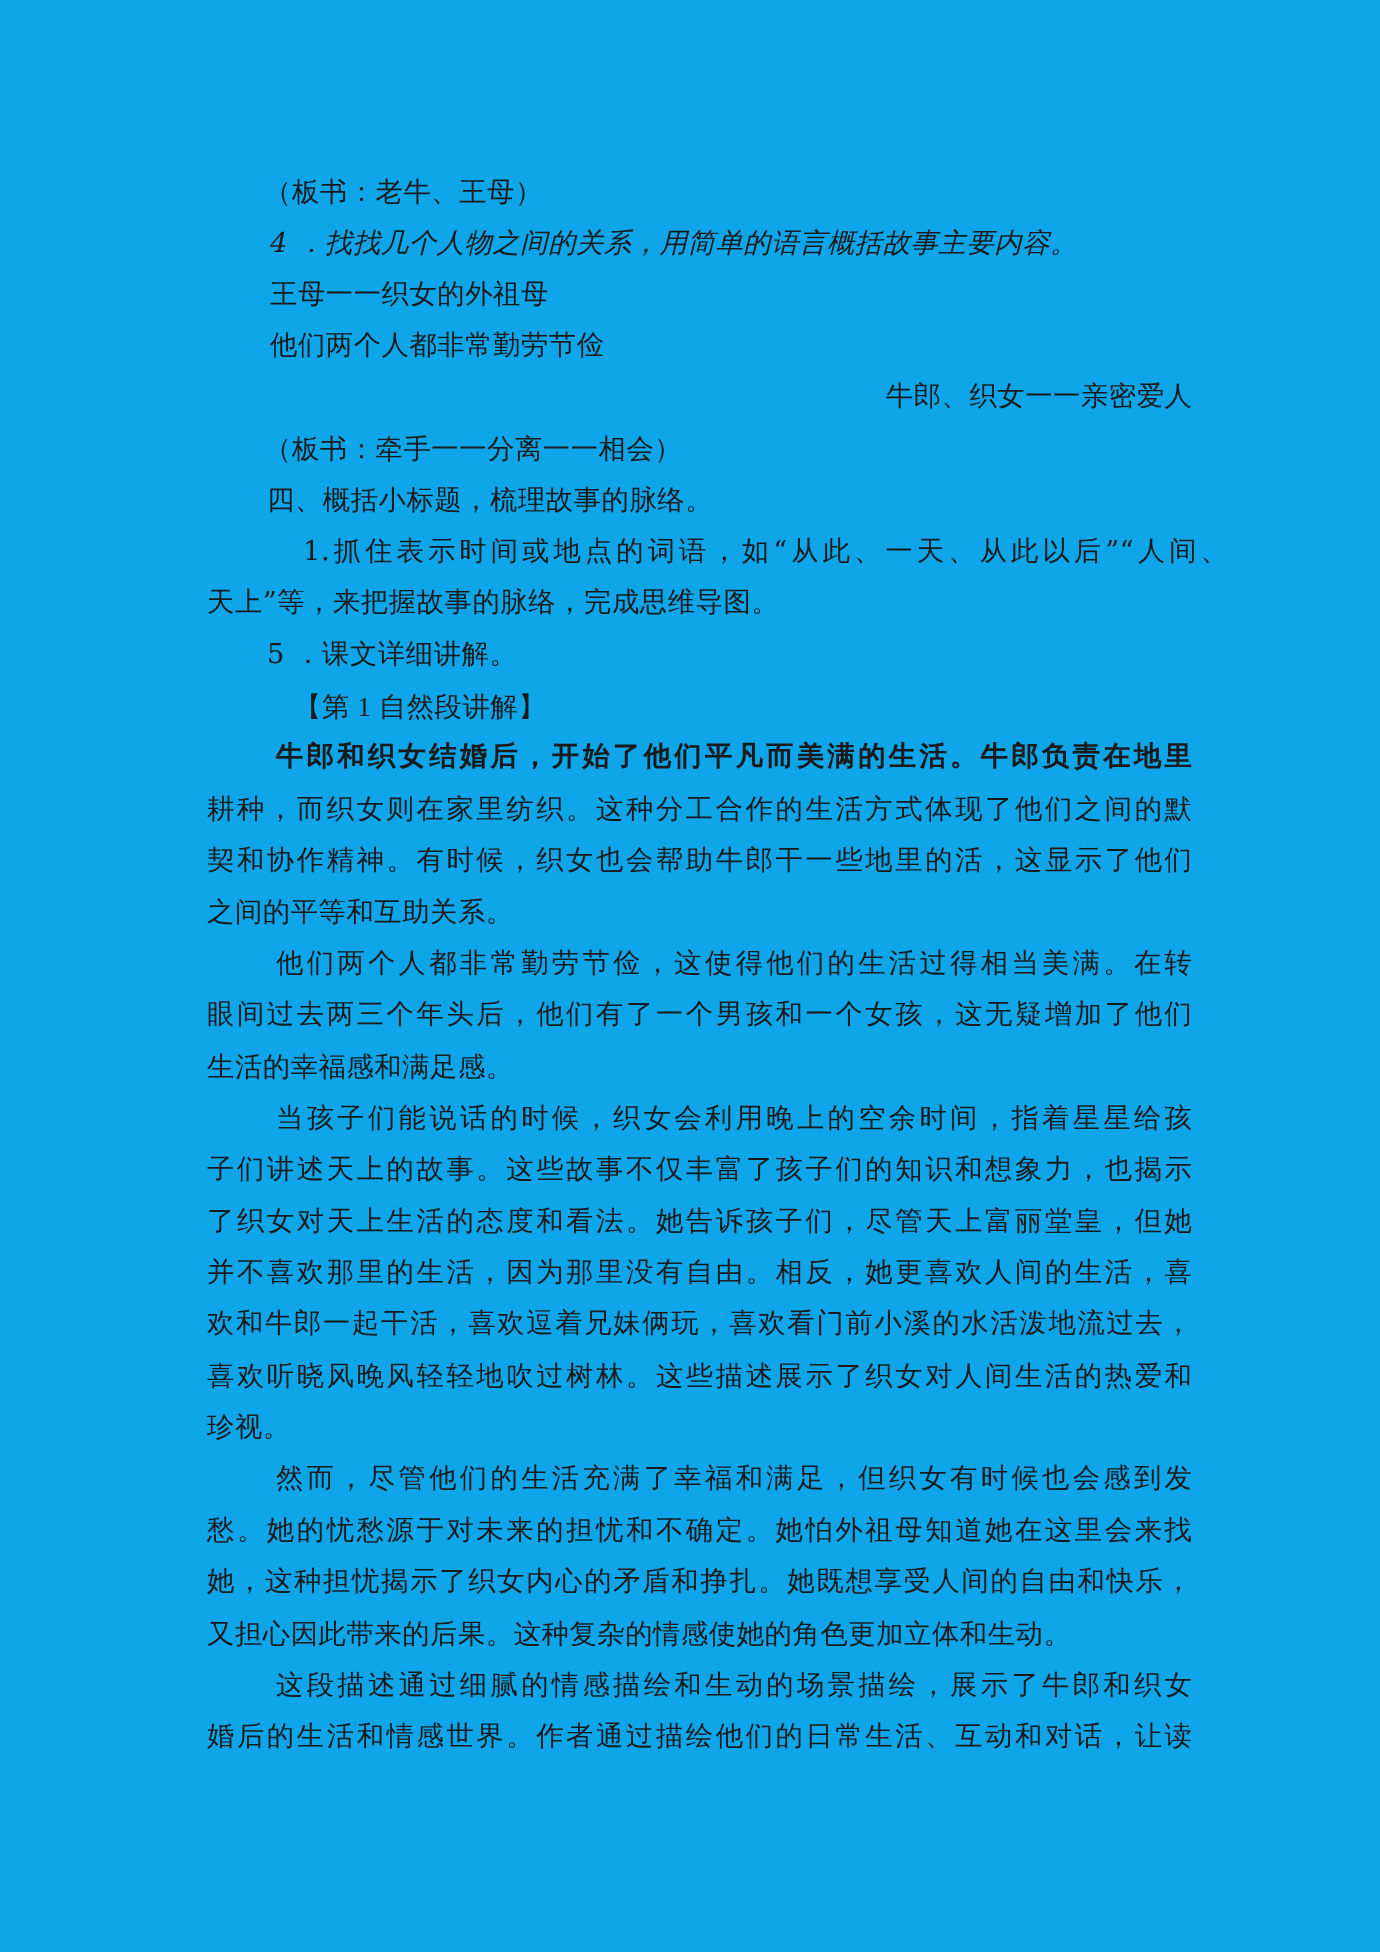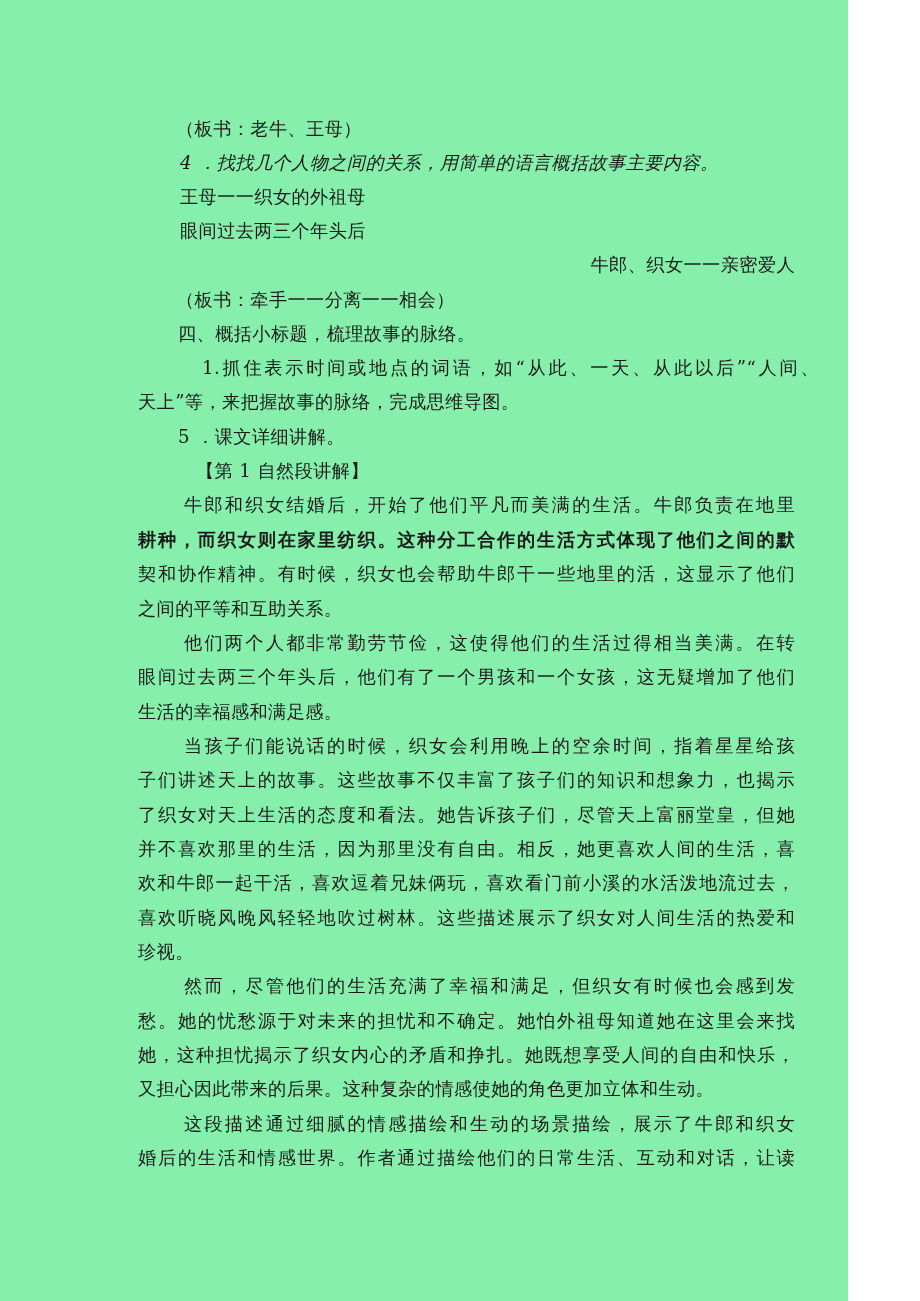--- a/index.html
+++ b/index.html
@@ -12,23 +12,23 @@
       height: 1301px;
       position: relative;
       overflow: hidden;
       font-family: "DejaVu Serif", "Liberation Serif", serif;
       color: #1a1a1a;
     }
     .page {
       position: absolute;
       left: 0;
       top: 0;
-      width: 848px;
+      width: 920px;
       height: 1301px;
-      background: #86efac;
+      background: #0ea5e9;
     }
     .line {
       position: absolute;
       left: 138px;
       width: 660px;
       height: 34px;
       font-size: 18.2px;
       line-height: 34px;
       white-space: nowrap;
       letter-spacing: 0.4px;
@@ -38,30 +38,30 @@
       text-align-last: justify;
     }
   </style>
 </head>
 <body>
 
 <div class="page">
   <div class="line" style="top: 112px; left: 176px; width: 619px;">（板书：老牛、王母）</div>
   <div class="line" style="top: 146px; left: 180px; width: 615px; font-style: italic;">4 ．找找几个人物之间的关系，用简单的语言概括故事主要内容。</div>
   <div class="line" style="top: 180px; left: 180px; width: 615px;">王母一一织女的外祖母</div>
-  <div class="line" style="top: 214px; left: 180px; width: 615px;">眼间过去两三个年头后</div>
+  <div class="line" style="top: 214px; left: 180px; width: 615px;">他们两个人都非常勤劳节俭</div>
   <div class="line" style="top: 248px; left: 180px; width: 615px; text-align: right;">牛郎、织女一一亲密爱人</div>
   <div class="line" style="top: 283px; left: 176px; width: 619px;">（板书：牵手一一分离一一相会）</div>
   <div class="line" style="top: 317px; left: 178px; width: 617px;">四、概括小标题，梳理故事的脉络。</div>
   <div class="line justify" style="top: 351px; left: 178px; width: 617px; margin-left: 24px;">1.抓住表示时间或地点的词语，如“从此、一天、从此以后”“人间、</div>
   <div class="line" style="top: 385px; left: 138px; width: 657px;">天上”等，来把握故事的脉络，完成思维导图。</div>
   <div class="line" style="top: 420px; left: 178px; width: 617px;">5 ．课文详细讲解。</div>
-  <div class="line" style="top: 454px; left: 196px; width: 599px;">【第 1 自然段讲解】</div>
-  <div class="line justify" style="top: 488px; left: 184px; width: 611px;">牛郎和织女结婚后，开始了他们平凡而美满的生活。牛郎负责在地里</div>
-  <div class="line justify" style="top: 523px; left: 138px; width: 657px; font-weight: bold;">耕种，而织女则在家里纺织。这种分工合作的生活方式体现了他们之间的默</div>
+  <div class="line" style="top: 454px; left: 196px; width: 599px; font-family: Liberation Serif, serif;">【第 1 自然段讲解】</div>
+  <div class="line justify" style="top: 488px; left: 184px; width: 611px; font-weight: bold;">牛郎和织女结婚后，开始了他们平凡而美满的生活。牛郎负责在地里</div>
+  <div class="line justify" style="top: 523px; left: 138px; width: 657px;">耕种，而织女则在家里纺织。这种分工合作的生活方式体现了他们之间的默</div>
   <div class="line justify" style="top: 557px; left: 138px; width: 657px;">契和协作精神。有时候，织女也会帮助牛郎干一些地里的活，这显示了他们</div>
   <div class="line" style="top: 592px; left: 138px; width: 657px;">之间的平等和互助关系。</div>
   <div class="line justify" style="top: 626px; left: 184px; width: 611px;">他们两个人都非常勤劳节俭，这使得他们的生活过得相当美满。在转</div>
   <div class="line justify" style="top: 660px; left: 138px; width: 657px;">眼间过去两三个年头后，他们有了一个男孩和一个女孩，这无疑增加了他们</div>
   <div class="line" style="top: 695px; left: 138px; width: 657px;">生活的幸福感和满足感。</div>
   <div class="line justify" style="top: 729px; left: 184px; width: 611px;">当孩子们能说话的时候，织女会利用晚上的空余时间，指着星星给孩</div>
   <div class="line justify" style="top: 763px; left: 138px; width: 657px;">子们讲述天上的故事。这些故事不仅丰富了孩子们的知识和想象力，也揭示</div>
   <div class="line justify" style="top: 798px; left: 138px; width: 657px;">了织女对天上生活的态度和看法。她告诉孩子们，尽管天上富丽堂皇，但她</div>
   <div class="line justify" style="top: 832px; left: 138px; width: 657px;">并不喜欢那里的生活，因为那里没有自由。相反，她更喜欢人间的生活，喜</div>
   <div class="line justify" style="top: 866px; left: 138px; width: 657px;">欢和牛郎一起干活，喜欢逗着兄妹俩玩，喜欢看门前小溪的水活泼地流过去，</div>

